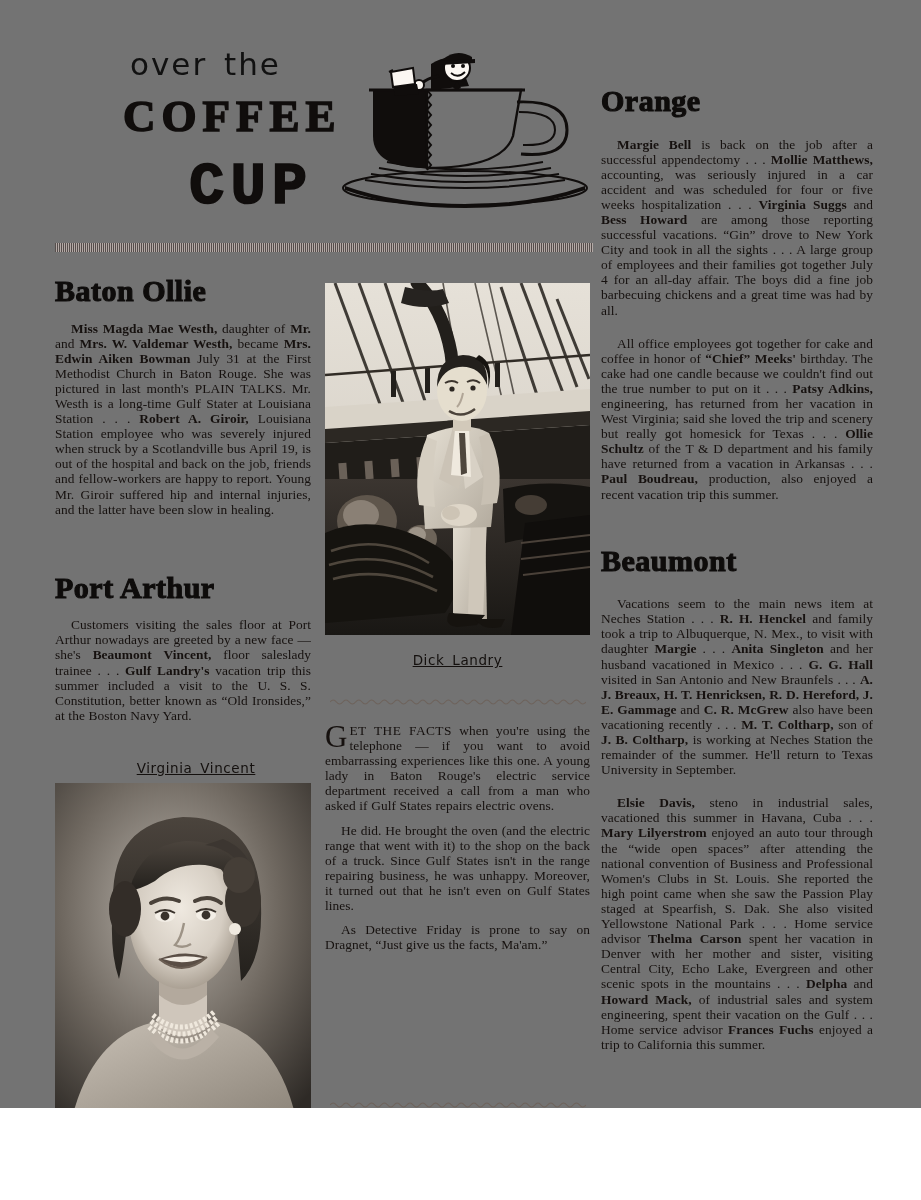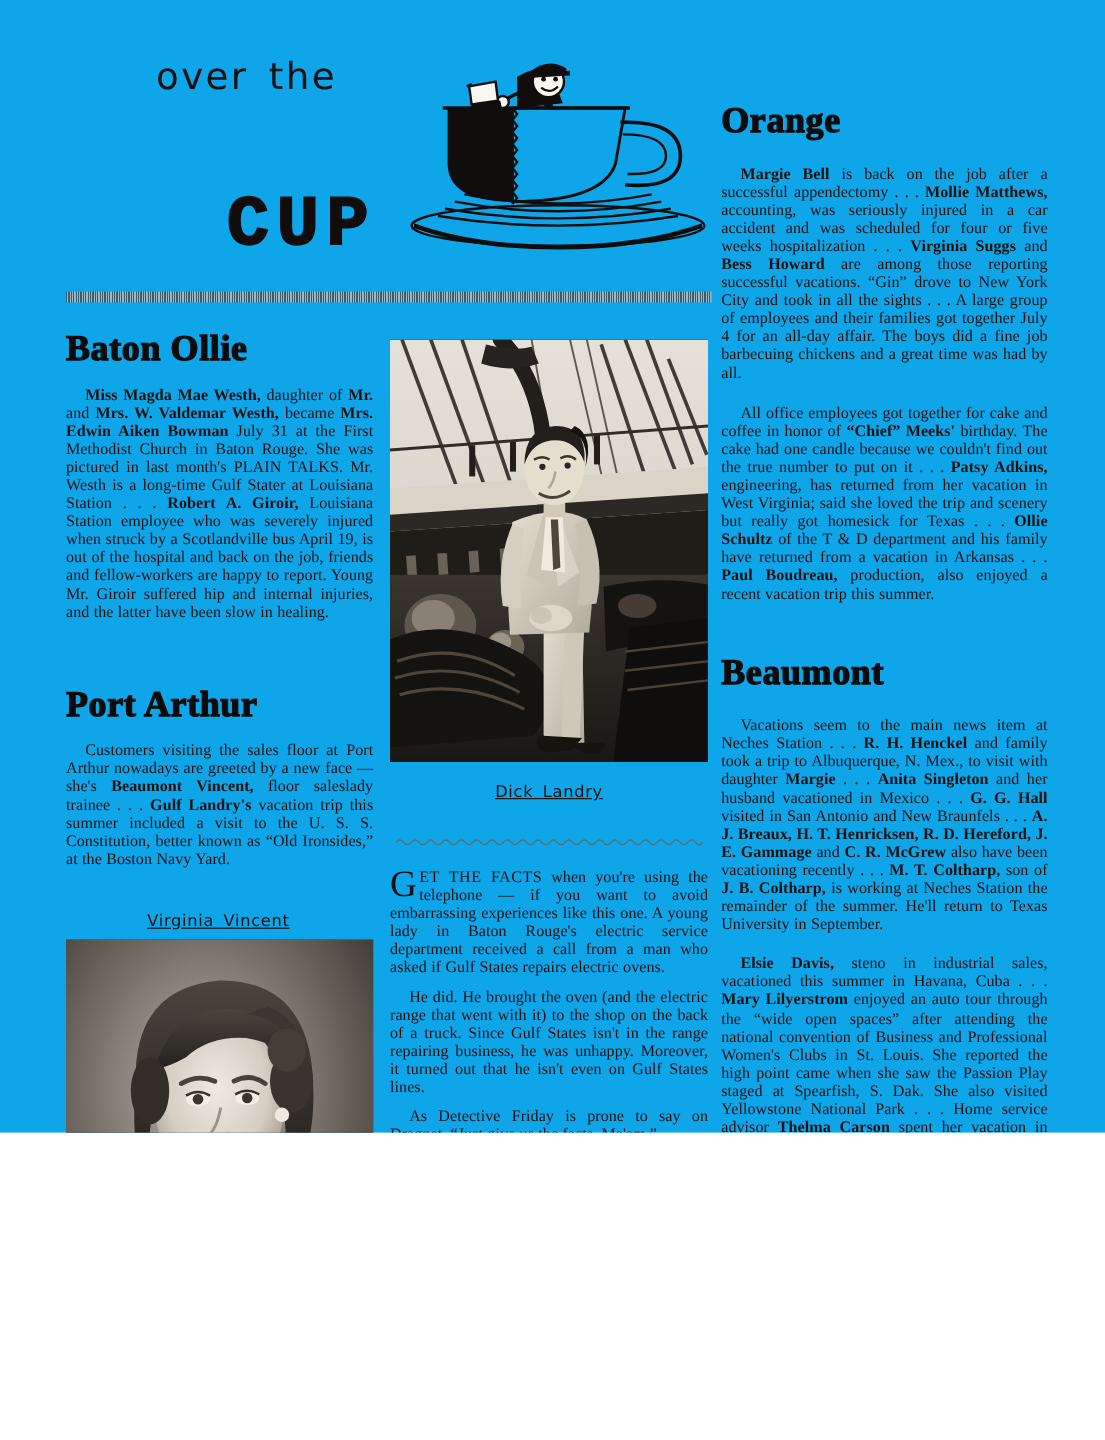--- a/index.html
+++ b/index.html
@@ -6,22 +6,22 @@
     margin: 0;
     padding: 0;
     background: #ffffff;
   }
   body {
     font-family: "Liberation Serif", serif;
   }
   .page {
     position: relative;
     width: 921px;
-    height: 944px;
-    background: #0ea5e9;
+    height: 1108px;
+    background: #737373;
     overflow: hidden;
     box-sizing: border-box;
   }
 
   
   .masthead {
     position: absolute;
     left: 55px;
     top: 38px;
     width: 540px;
@@ -151,21 +151,21 @@
     font-weight: 400;
     color: #14100e;
     letter-spacing: .6px;
     word-spacing: 3px;
     text-align: center;
     text-decoration: underline;
   }
 
   .photo-landry   { left: 325px; top: 283px; width: 265px; height: 352px; }
   .cap-landry     { left: 325px; top: 652px; width: 265px; }
-  .cap-vincent    { left: 54px;  top: 760px; width: 256px; }
+  .cap-vincent    { left: 68px;  top: 760px; width: 256px; }
   .photo-vincent  { left: 55px;  top: 783px; width: 256px; height: 331px; }
 
   
   .wave-rule {
     position: absolute;
     left: 330px;
     width: 256px;
     height: 8px;
     overflow: hidden;
   }
@@ -188,20 +188,21 @@
   .footer-left  { left: 52px; }
   .footer-right { right: 52px; text-align: right; }
 </style>
 </head>
 <body>
 
 <div class="page">
 
   <div class="masthead">
     <div class="mast-over">over the</div>
+    <div class="mast-coffee">COFFEE</div>
     <div class="mast-cup">CUP</div>
 
     <div class="cup-art">
       <svg width="260" height="165" viewBox="0 0 260 165">
 
         <ellipse cx="130" cy="142" rx="122" ry="17" fill="none" stroke="#100d0c" stroke-width="2"></ellipse>
         <path d="M10 140 Q60 158 130 158 Q200 158 250 140 L250 144 Q200 162 130 162 Q60 162 10 144 Z" fill="#100d0c"></path>
 
         <path d="M30 134 Q130 150 230 134" fill="none" stroke="#100d0c" stroke-width="2"></path>
         <path d="M36 128 Q130 144 224 128" fill="none" stroke="#100d0c" stroke-width="2"></path>

